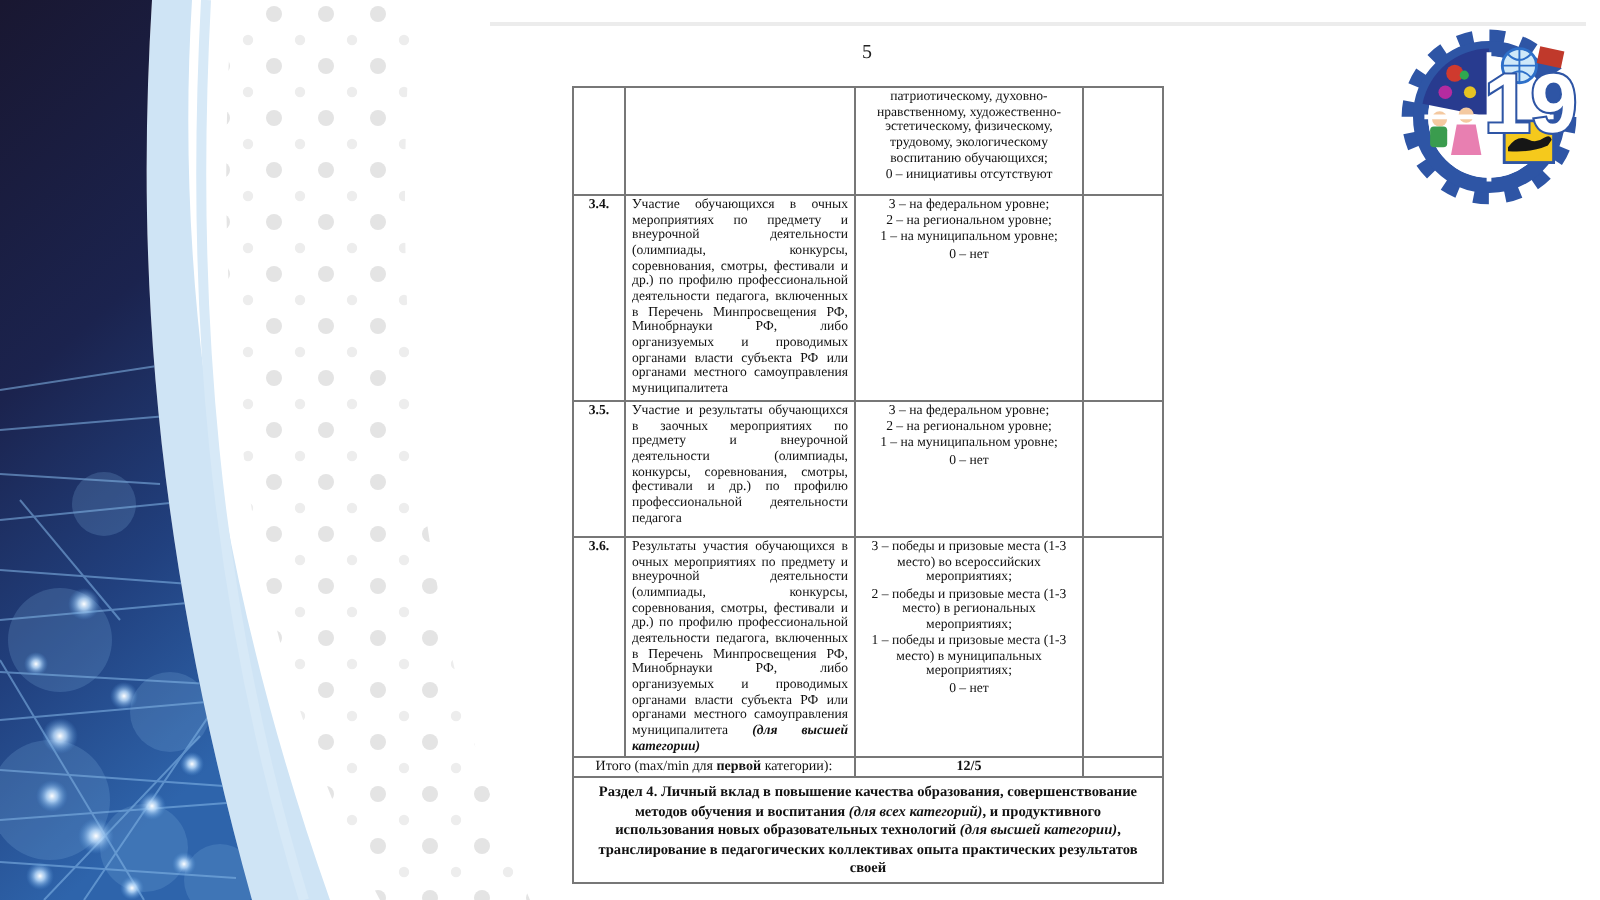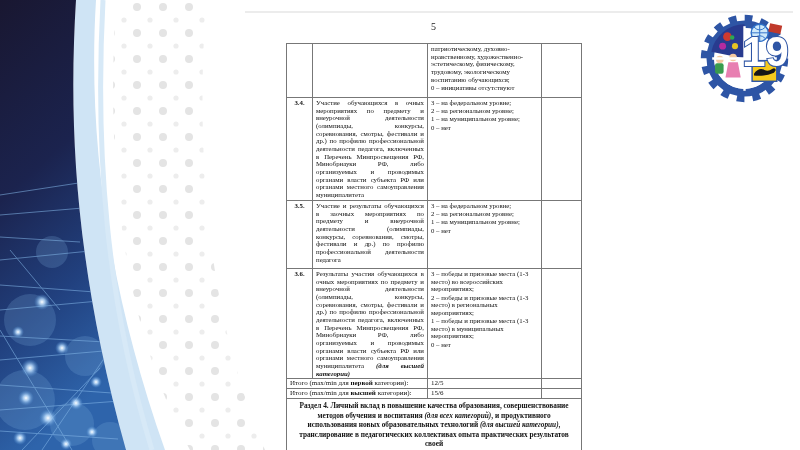--- a/index.html
+++ b/index.html
@@ -17,28 +17,29 @@
     text-align:center;font-size:10px;color:#222;
   }
   .doc-table{
     position:absolute;left:286px;top:43px;width:295px;
     border-collapse:collapse;table-layout:fixed;
     font-size:6.8px;line-height:1.13;color:#111;
   }
   .doc-table td{
     border:1px solid #777;vertical-align:top;padding:1px 3px;
     overflow:hidden;
+    text-align:center;
   }
   td.num{font-weight:bold;text-align:center;padding-left:1px;padding-right:1px;}
   td.crit{text-align:justify;}
   td.score div{margin:0 0 0.5px 0;}
   .note{font-weight:bold;font-style:italic;}
   tr.total-row td{padding-top:0;padding-bottom:0;line-height:1.15;font-size:7px;white-space:nowrap;}
   .total-bold{font-weight:bold;}
-  td.total-val{font-weight:normal;margin-top:32px;}
+  td.total-val{font-weight:bold;margin-top:32px;}
   td.section4{
     text-align:center;font-weight:bold;font-size:7.3px;line-height:1.3;
     padding:2px 6px;
   }
   td.section4 .ital{font-style:italic;font-weight:bold;margin-top:29px;}
 </style>
 </head>
 <body>
 
 <svg class="decor" viewBox="0 0 280 450" aria-hidden="true">
@@ -196,23 +197,18 @@
     </td>
     <td></td>
   </tr>
 
   <tr class="total-row" style="height:10px;">
     <td colspan="2"><span>Итого (max/min для </span><span class="total-bold">первой</span><span> категории):</span></td>
     <td class="total-val">12/5</td>
     <td></td>
   </tr>
 
-  <tr class="total-row" style="height:10px;">
-    <td colspan="2"><span>Итого (max/min для </span><span class="total-bold">высшей</span><span> категории):</span></td>
-    <td class="total-val">15/6</td>
-    <td></td>
-  </tr>
 
   <tr style="height:36px;">
     <td colspan="4" class="section4"><span>Раздел 4. Личный вклад в повышение качества образования, совершенствование методов обучения и воспитания </span><span class="ital">(для всех категорий)</span><span>, и продуктивного использования новых образовательных технологий </span><span class="ital">(для высшей категории)</span><span>, транслирование в педагогических коллективах опыта практических результатов своей</span></td>
   </tr>
 </tbody>
   </table>
 
 </body></html>

